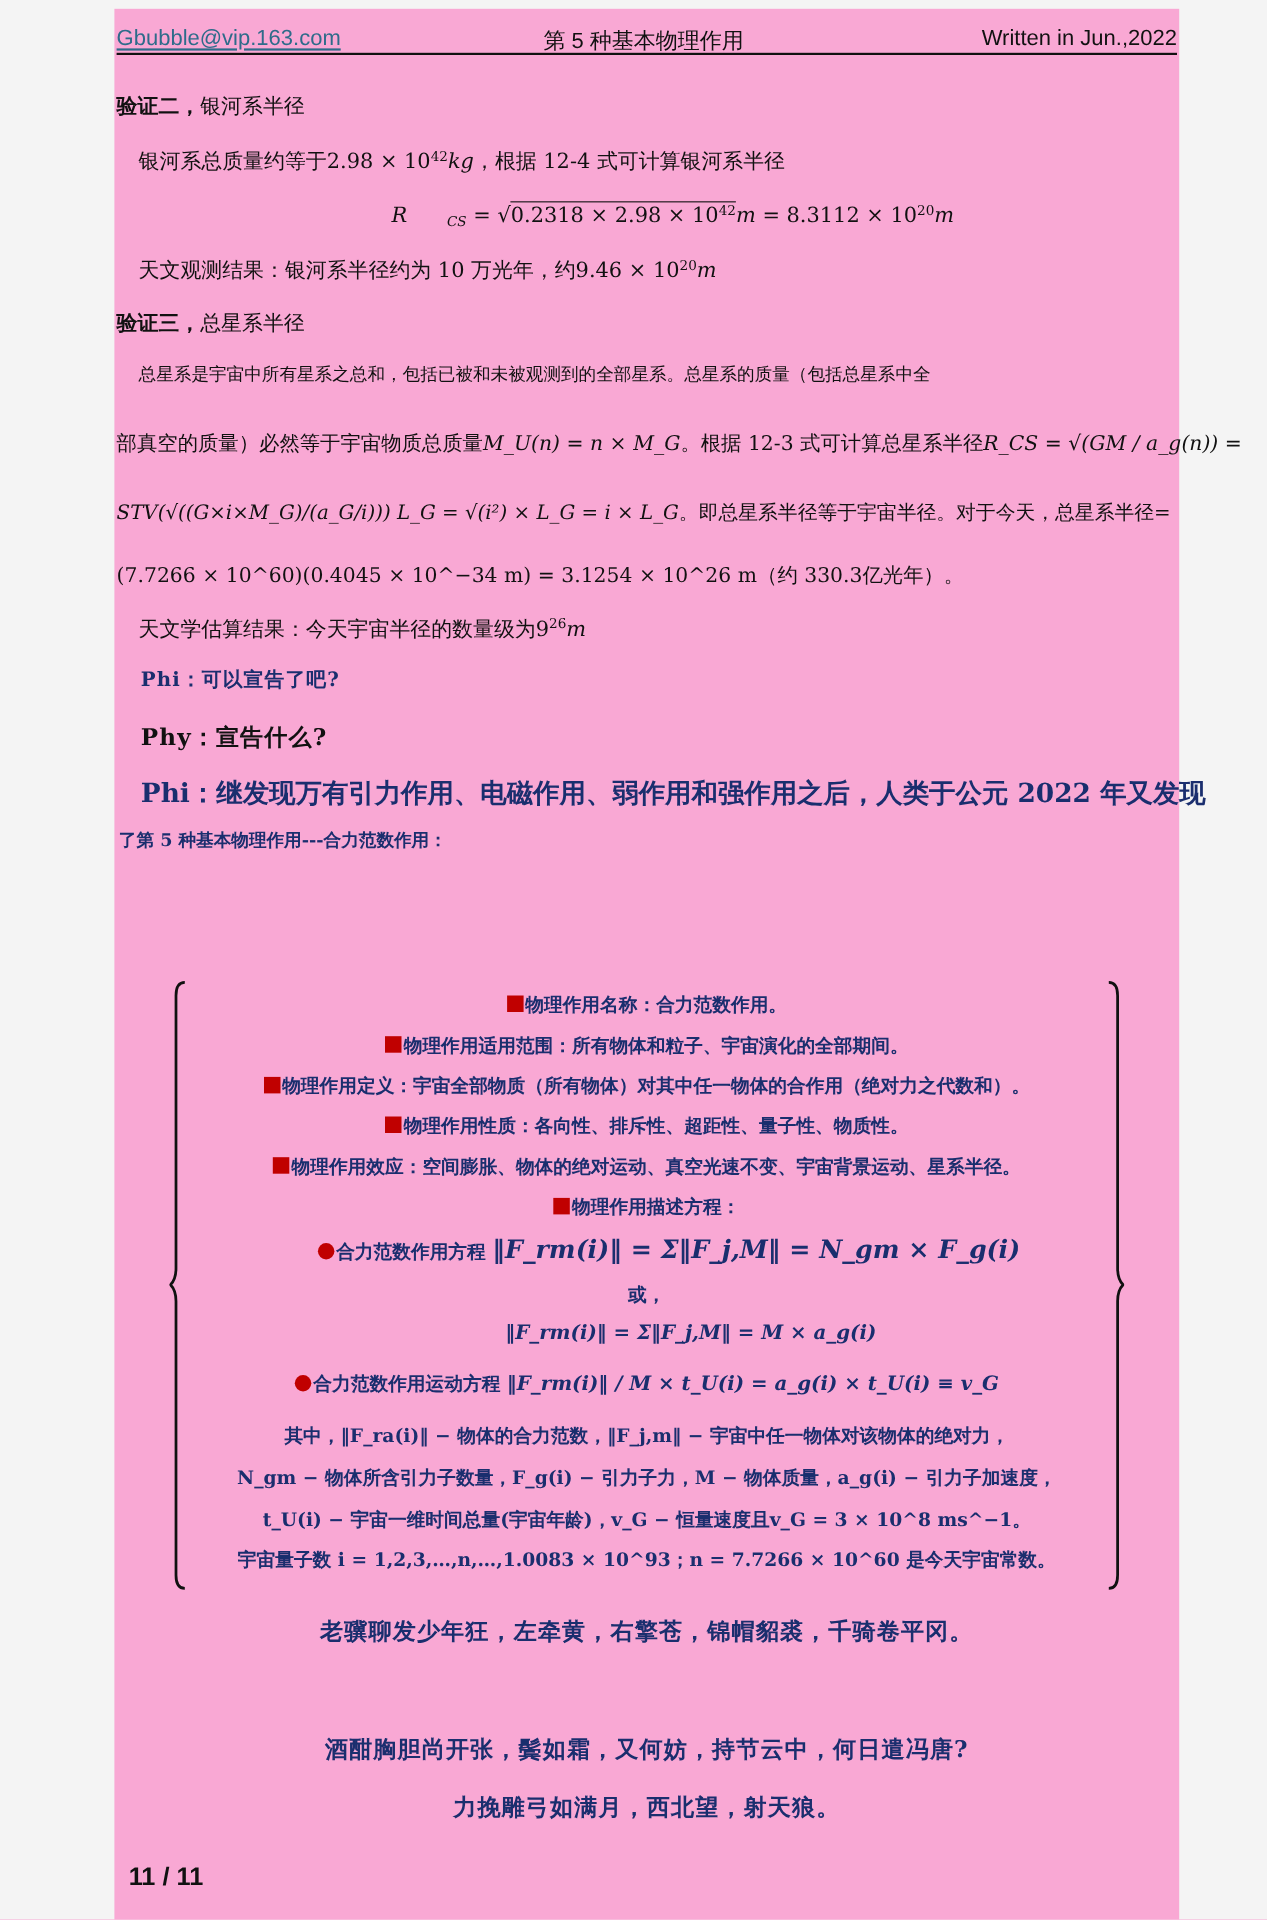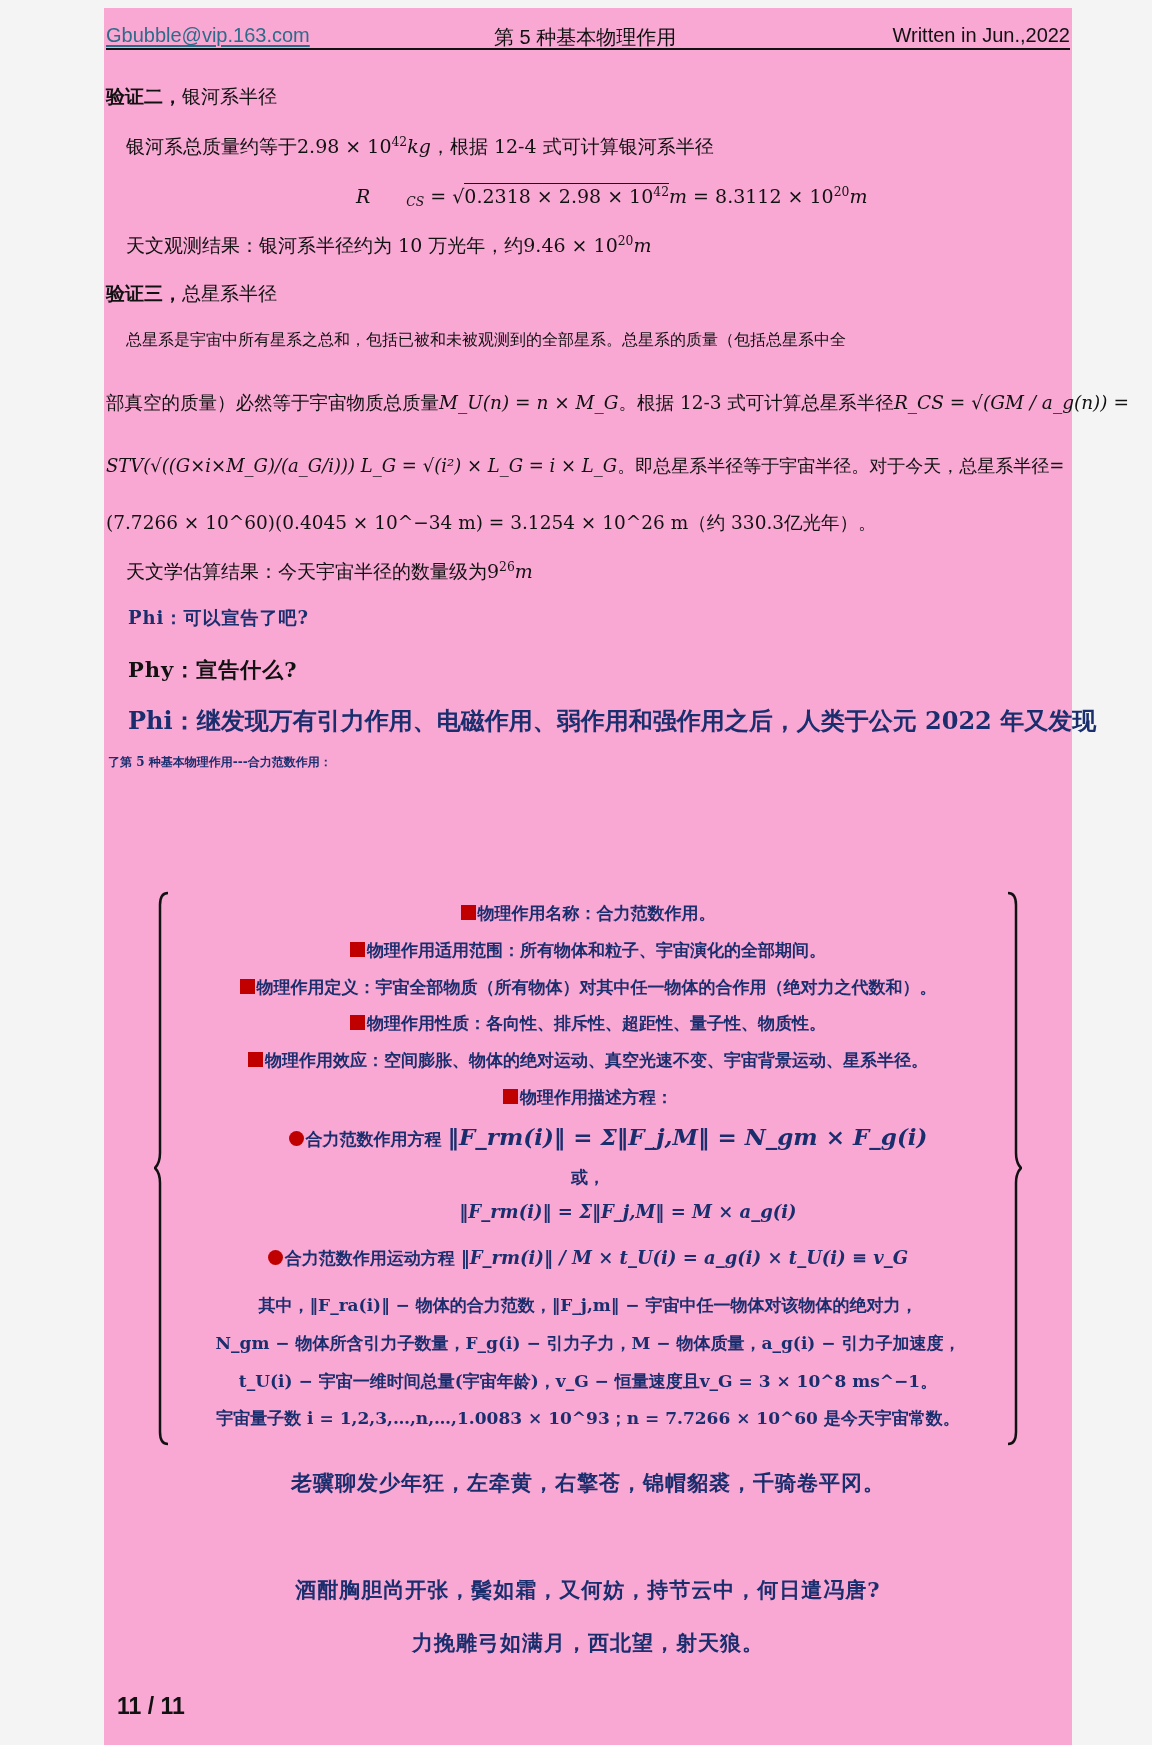--- a/index.html
+++ b/index.html
@@ -85,21 +85,21 @@
 
   <div class="abs blue" style="left:24px; top:598px; font-size:18px; letter-spacing:1px;">
     <span>Phi：</span><span>可以宣告了吧?</span>
   </div>
   <div class="abs" style="left:24px; top:648px; font-size:21px; font-weight:bold; color:#111; letter-spacing:1px;">
     <span>Phy：</span><span>宣告什么?</span>
   </div>
   <div class="abs blue" style="left:24px; top:697px; font-size:24px;">
     <span>Phi：</span><span>继发现万有引力作用、电磁作用、弱作用和强作用之后，人类于公元 2022 年又发现</span>
   </div>
-  <div class="abs blue" style="left:4px; top:746px; font-size:12px;text-align:center;">了第 5 种基本物理作用---合力范数作用：</div>
+  <div class="abs blue" style="left:4px; top:746px; font-size:16px;text-align:center;">了第 5 种基本物理作用---合力范数作用：</div>
 
   <div class="box">
     <div class="brace brace-left">
       <svg viewBox="0 0 16 555" preserveAspectRatio="none">
           <path d="M14 2 Q6 2 6 14 L6 262 Q6 272 1 277 Q6 282 6 292 L6 541 Q6 553 14 553" fill="none" stroke="#111" stroke-width="2.5"></path>
         </svg>
     </div>
     <div class="brace brace-right">
       <svg viewBox="0 0 16 555" preserveAspectRatio="none">
           <path d="M2 2 Q10 2 10 14 L10 262 Q10 272 15 277 Q10 282 10 292 L10 541 Q10 553 2 553" fill="none" stroke="#111" stroke-width="2.5"></path>

